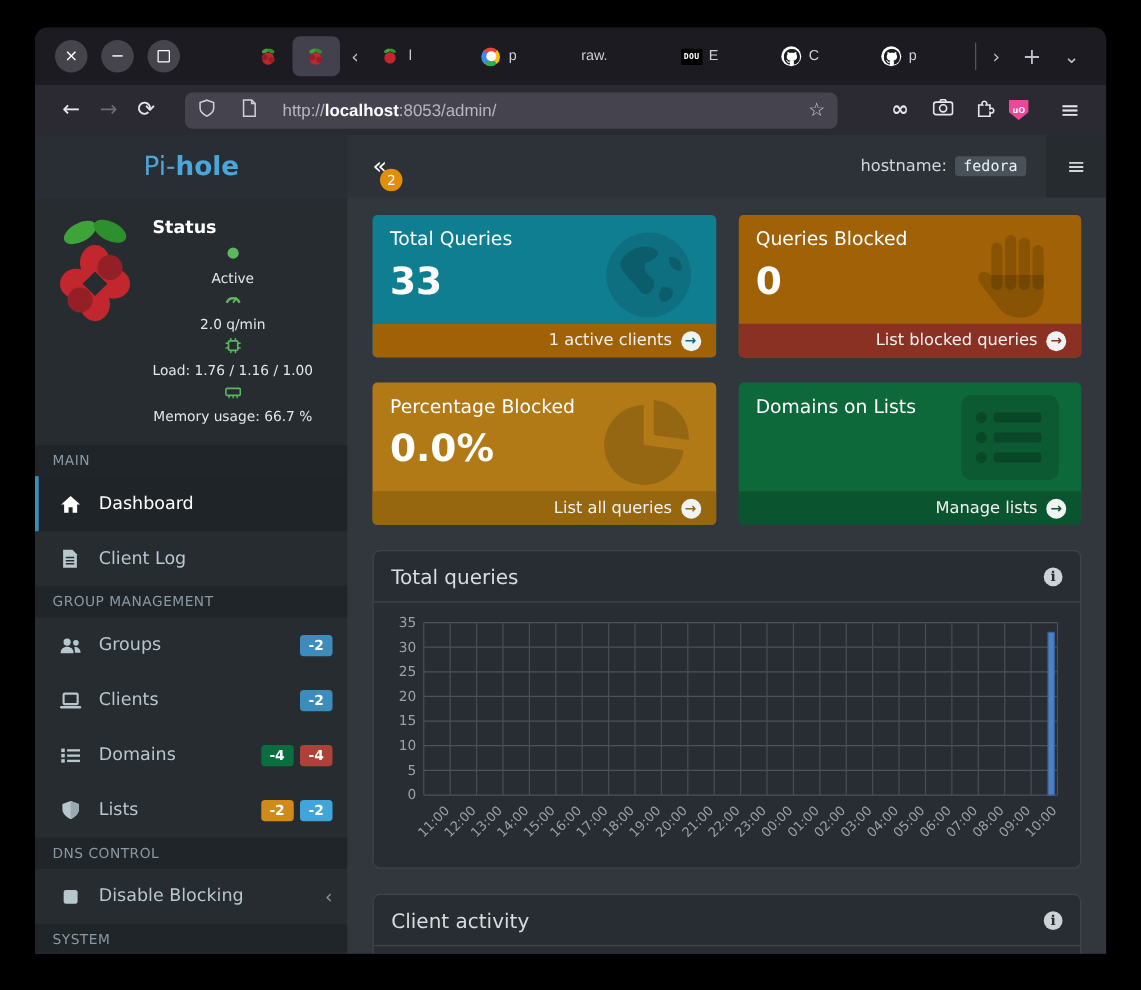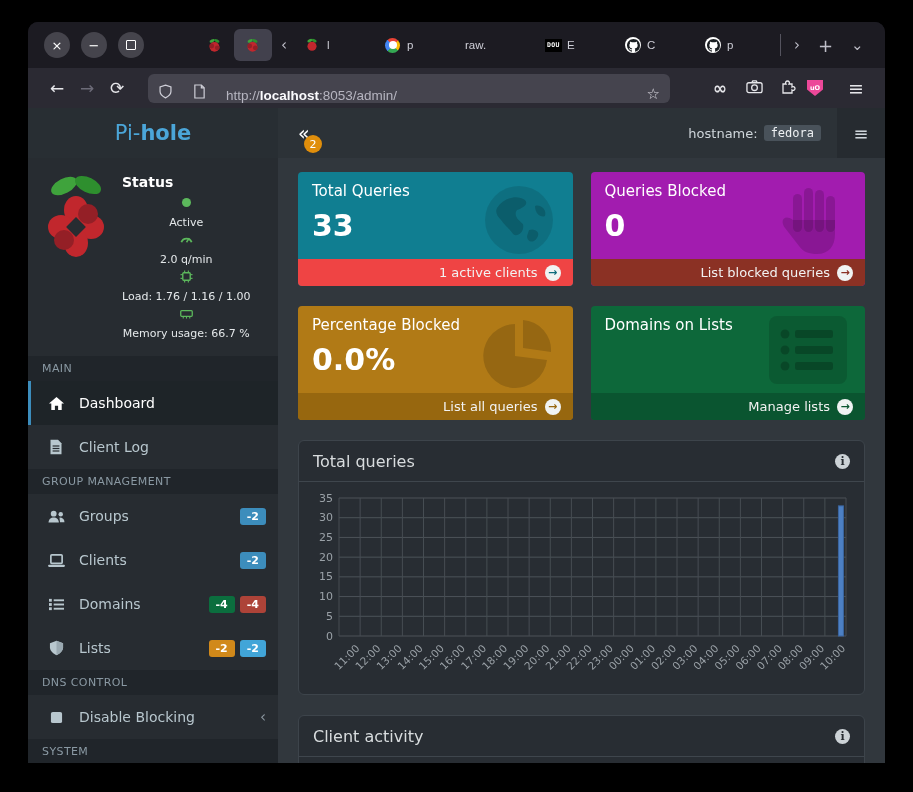--- a/index.html
+++ b/index.html
@@ -29,21 +29,21 @@
          position:relative;}
   .fav-g::after{content:"";position:absolute;left:3.5px;top:3.5px;width:8px;height:8px;border-radius:50%;background:#fff;}
   .fav-dou{background:#000;color:#fff;font-size:6.5px;font-weight:bold;padding:2.5px 2px;letter-spacing:.3px;
            font-family:"DejaVu Sans Mono",monospace;}
   .fav-gh{width:16px;height:16px;border-radius:50%;background:#fff;display:flex;align-items:center;justify-content:center;}
 
   .navbar{height:40px;background:#2b2a33;display:flex;align-items:center;padding:0 14px;}
   .navico{color:#e6e6ea;font-size:17px;width:30px;text-align:center;}
   .navico.dim{color:#6c6b78;}
   .urlbox{width:502px;height:29px;margin-left:16px;background:#45444e;border-radius:6px;
-          display:flex;align-items:flex-end;padding:0 10px;gap:20px;color:#c9c9d2;}
+          display:flex;align-items:center;padding:0 10px;gap:20px;color:#c9c9d2;}
   .urltext{font-size:13.5px;font-family:"Liberation Sans",sans-serif;color:#b6b5c0;flex:1;}
   .urltext b{color:#fbfbfe;font-weight:bold;}
   .star{color:#d8d7df;font-size:15px;}
   .navright{display:flex;align-items:center;gap:4px;margin-left:auto;}
   .ublock{width:16px;height:16px;background:#ec4899;color:#fff;font-size:6.5px;font-weight:bold;
           display:flex;align-items:center;justify-content:center;
           clip-path:polygon(0 0,100% 0,100% 60%,50% 100%,0 60%);}
 
   
   .app{height:655px;display:flex;flex-direction:column;background:#31373d;}
@@ -453,27 +453,27 @@
               <div class="cardvalue">33</div>
               <div class="cardicon">
                 <svg width="80" height="80" viewBox="0 0 80 80">
                       <circle cx="40" cy="40" r="34" fill="rgba(0,0,0,0.12)"></circle>
                       <path d="M18 28 C24 18 38 14 46 20 C50 24 44 28 38 30 C34 36 40 40 44 44 C46 52 38 58 34 54 C30 48 26 46 22 40 C18 36 16 32 18 28 Z" fill="rgba(0,0,0,0.18)"></path>
                       <path d="M56 26 C62 24 68 30 66 36 C62 38 56 34 56 26 Z" fill="rgba(0,0,0,0.18)"></path>
                       <path d="M50 50 C56 48 62 52 58 58 C54 64 48 62 48 56 Z" fill="rgba(0,0,0,0.18)"></path>
                     </svg>
               </div>
             </div>
-            <div class="cardfooter" style="background-color: #ef4444;">
+            <div class="cardfooter" style="background-color: #a16207;">
               <span>1 active clients</span>
               <span class="goarrow" style="color: rgb(12, 107, 124);">→</span>
             </div>
           </div>
 
-          <div class="card" style="background-color: #a21caf;">
+          <div class="card" style="background-color: #a16207;">
             <div class="cardbody">
               <div class="cardtitle">Queries Blocked</div>
               <div class="cardvalue">0</div>
               <div class="cardicon">
                 <svg width="80" height="80" viewBox="0 0 80 80">
                       <g fill="rgba(0,0,0,0.16)">
                         <rect x="22" y="14" width="9" height="38" rx="4.5"></rect>
                         <rect x="33" y="8" width="9" height="44" rx="4.5"></rect>
                         <rect x="44" y="10" width="9" height="42" rx="4.5"></rect>
                         <rect x="55" y="16" width="9" height="36" rx="4.5"></rect>

